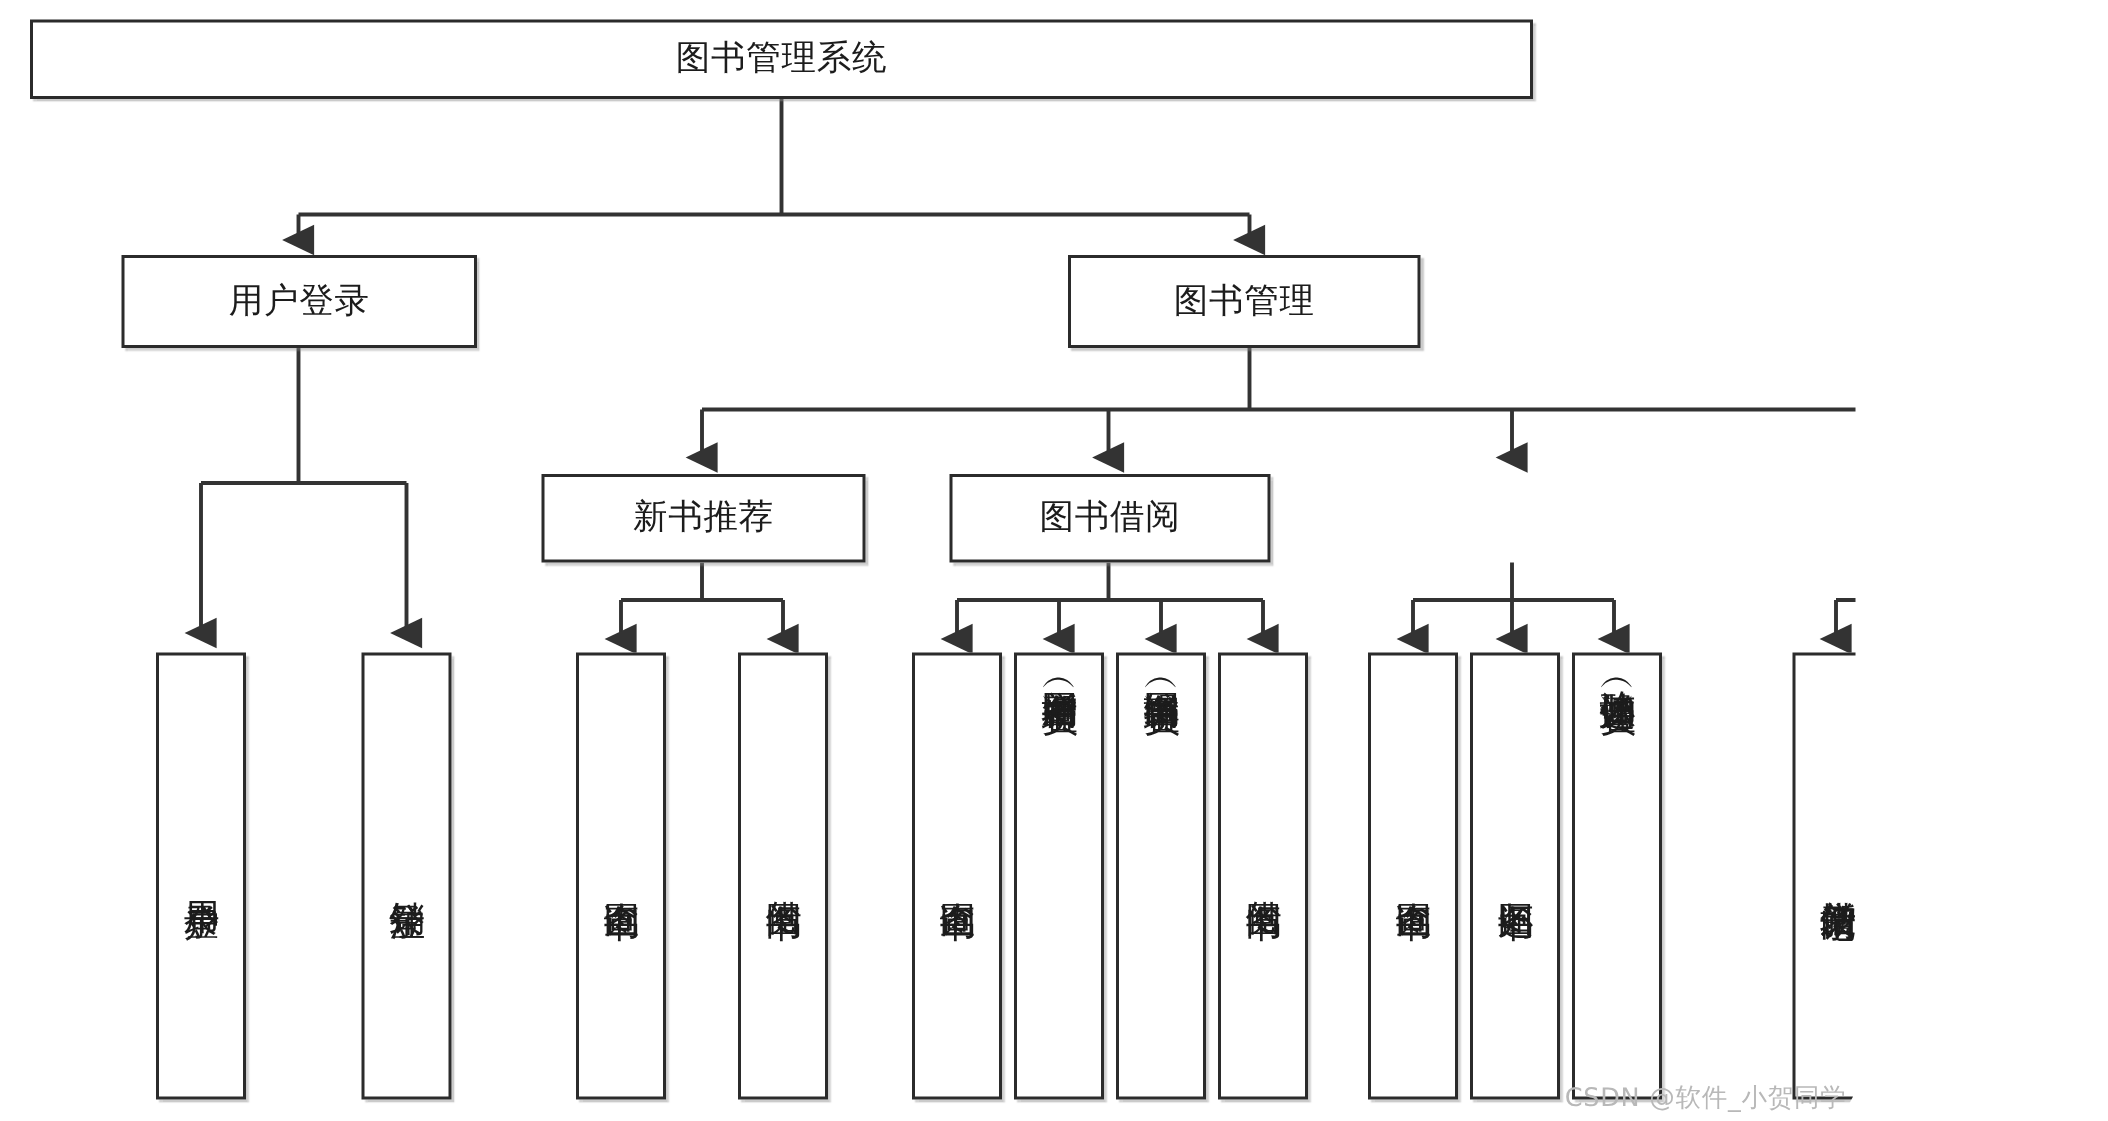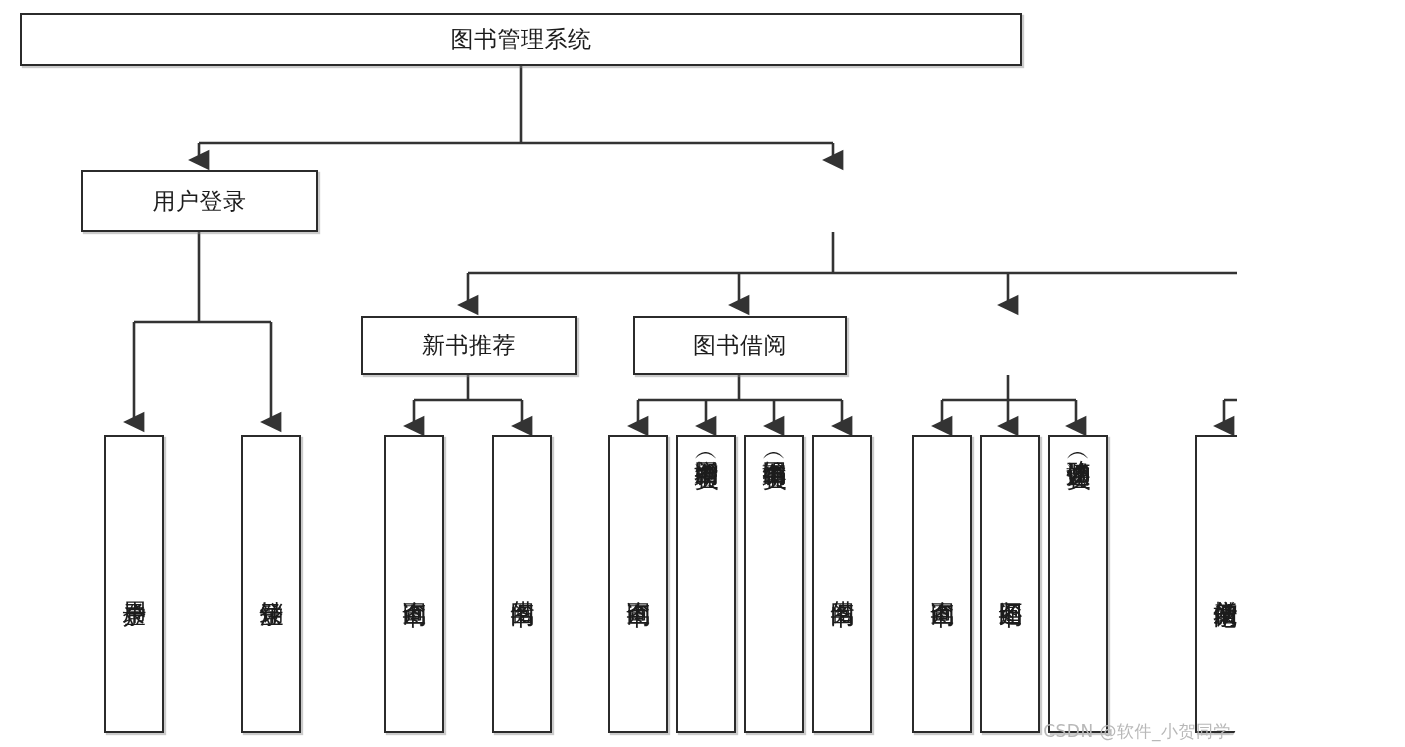--- a/index.html
+++ b/index.html
@@ -136,20 +136,23 @@
   </svg>
 
   <div class="node h" style="left:20px; top:13px; width:1002px; height:53px;">
     <span class="label">图书管理系统</span>
   </div>
 
   <div class="node h" style="left:81px; top:170px; width:237px; height:62px;">
     <span class="label">用户登录</span>
   </div>
 
+  <div class="node h" style="left:712px; top:170px; width:235px; height:62px;">
+    <span class="label">图书管理</span>
+  </div>
 
   <div class="node h" style="left:361px; top:316px; width:216px; height:59px;">
     <span class="label">新书推荐</span>
   </div>
 
   <div class="node h" style="left:633px; top:316px; width:214px; height:59px;">
     <span class="label">图书借阅</span>
   </div>
 
 

